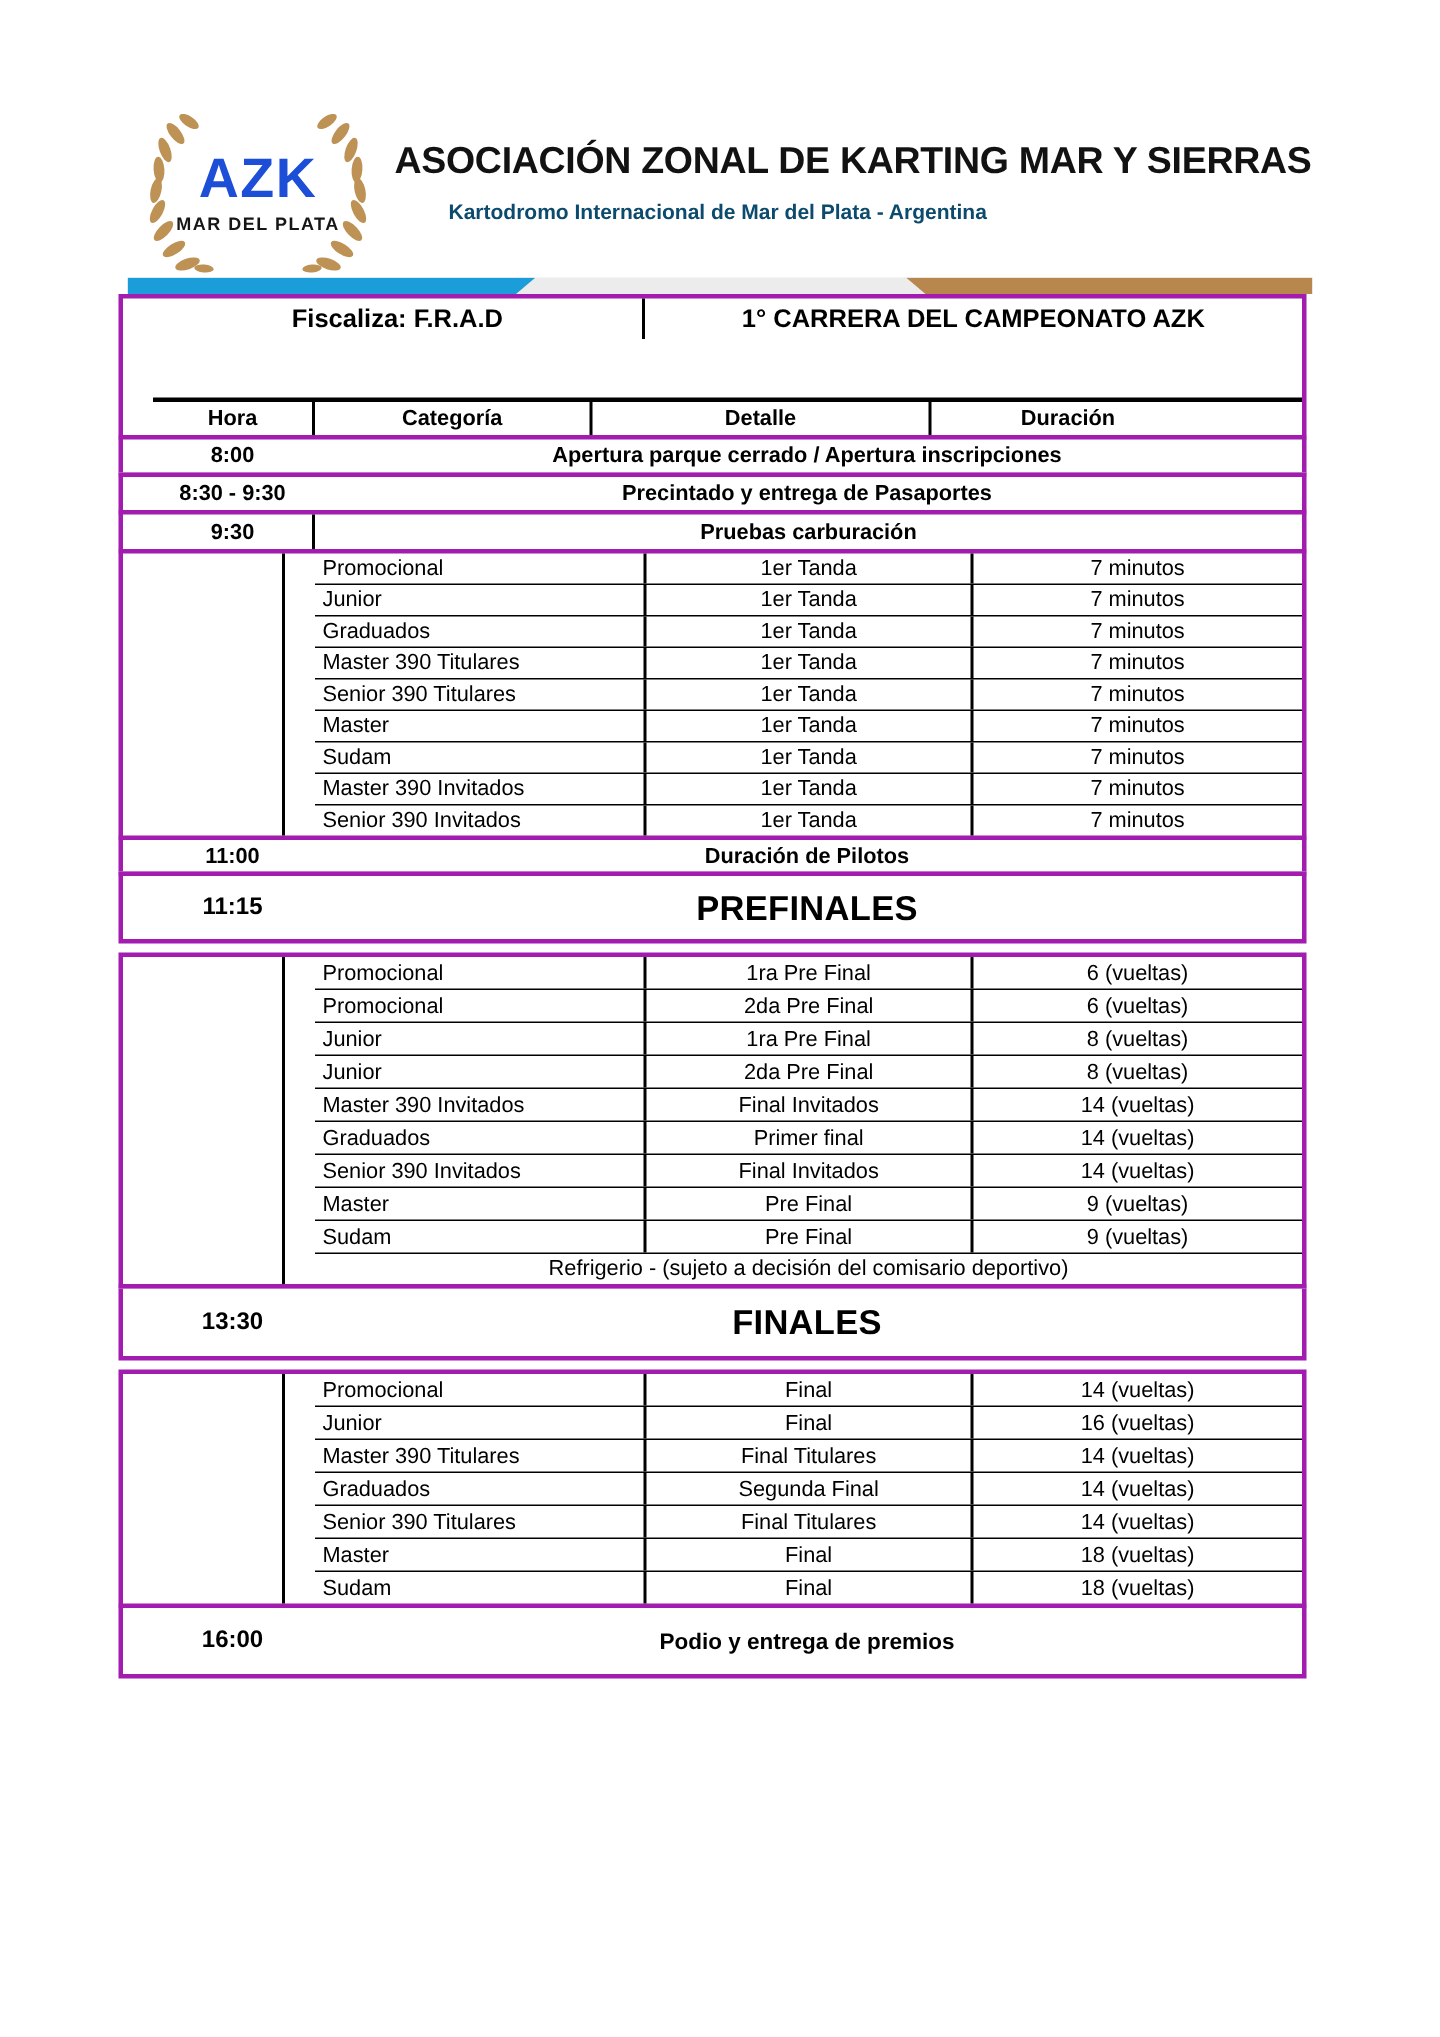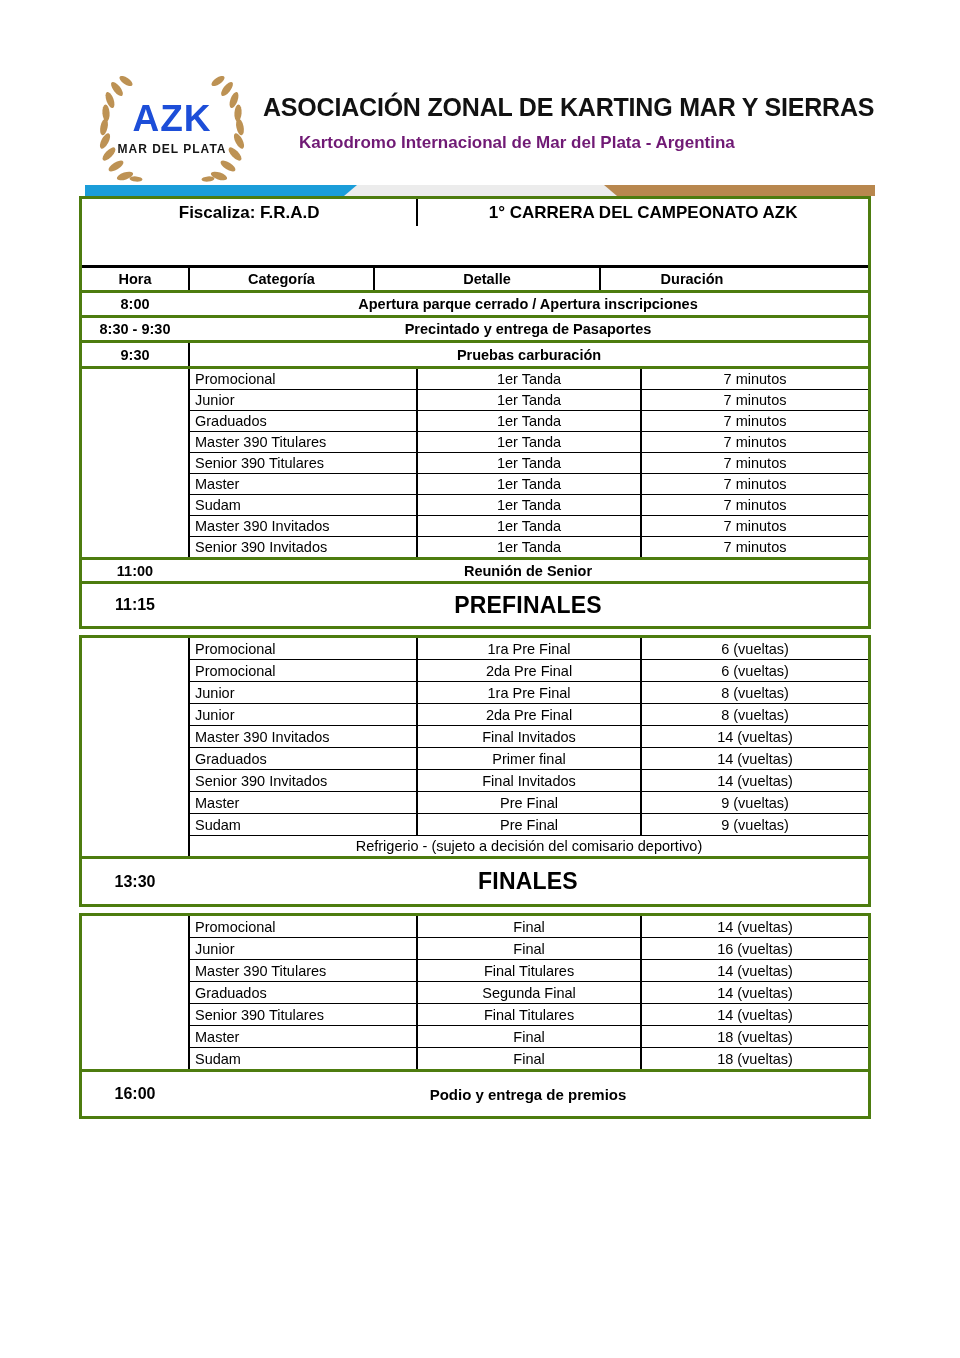--- a/index.html
+++ b/index.html
@@ -8,33 +8,33 @@
 
   
   .logo{position:absolute;left:93px;top:76px;width:158px;height:110px;}
   .logo svg{position:absolute;left:0;top:0;}
   .logo-acronym{position:absolute;left:0;right:0;top:22px;text-align:center;
       font-size:37px;font-weight:700;letter-spacing:1px;color:#1d4ed8;}
   .logo-loc{position:absolute;left:0;right:0;top:66px;text-align:center;
       font-size:12px;font-weight:700;letter-spacing:1px;color:#161616;}
   .title-block{position:absolute;left:263px;top:93px;width:620px;}
   .main-title{font-size:25px;font-weight:700;letter-spacing:-0.2px;color:#121212;white-space:nowrap;}
-  .sub-title{margin-top:11px;margin-left:36px;font-size:17px;font-weight:700;color:#701a75;white-space:nowrap;}
+  .sub-title{margin-top:11px;margin-left:36px;font-size:14px;font-weight:700;color:#0c4a6e;white-space:nowrap;}
 
   
   .accent-bar{position:absolute;left:85px;top:185px;width:790px;height:11px;}
   .accent-gray{position:absolute;left:0;top:0;right:0;bottom:0;}
   .accent-blue{position:absolute;left:0;top:0;bottom:0;width:272px;
       clip-path:polygon(0 0,100% 0,calc(100% - 13px) 100%,0 100%);}
   .accent-tan{position:absolute;right:0;top:0;bottom:0;width:271px;
       clip-path:polygon(0 0,100% 0,100% 100%,13px 100%);}
 
   
   .tbl{position:absolute;left:79px;top:196px;width:792px;}
-  .blk{border:3px solid #4d7c0f;margin-top:-3px;background:#fff;}
+  .blk{border:3px solid #a21caf;margin-top:-3px;background:#fff;padding-left:20px;}
   .blk.first{margin-top:0;}
   .blk.gap{margin-top:6px;}
 
   .frow{display:flex;align-items:center;box-sizing:content-box;}
   .cell{box-sizing:border-box;display:flex;align-items:center;justify-content:center;
         height:100%;overflow:hidden;white-space:nowrap;}
   .vline{border-left:2px solid #000;}
   .hline{border-top:1.5px solid #000;}
   .thickline{border-top:3px solid #000;}
 
@@ -205,21 +205,21 @@
          <div class="c cat">Senior 390 Invitados</div>
          <div class="c det">1er Tanda</div>
          <div class="c dur">7 minutos</div>
        </div>
         </div>
     </div>
 
     <div class="blk">
       <div class="frow time-row" style="height:21px;">
         <div class="cell time-cell">11:00</div>
-        <div class="cell detail-cell">Reunión de Senior</div>
+        <div class="cell detail-cell">Duración de Pilotos</div>
       </div>
     </div>
 
     <div class="blk">
       <div class="frow banner-row">
         <div class="cell time-cell">11:15</div>
         <div class="banner-title">PREFINALES</div>
       </div>
     </div>
 

